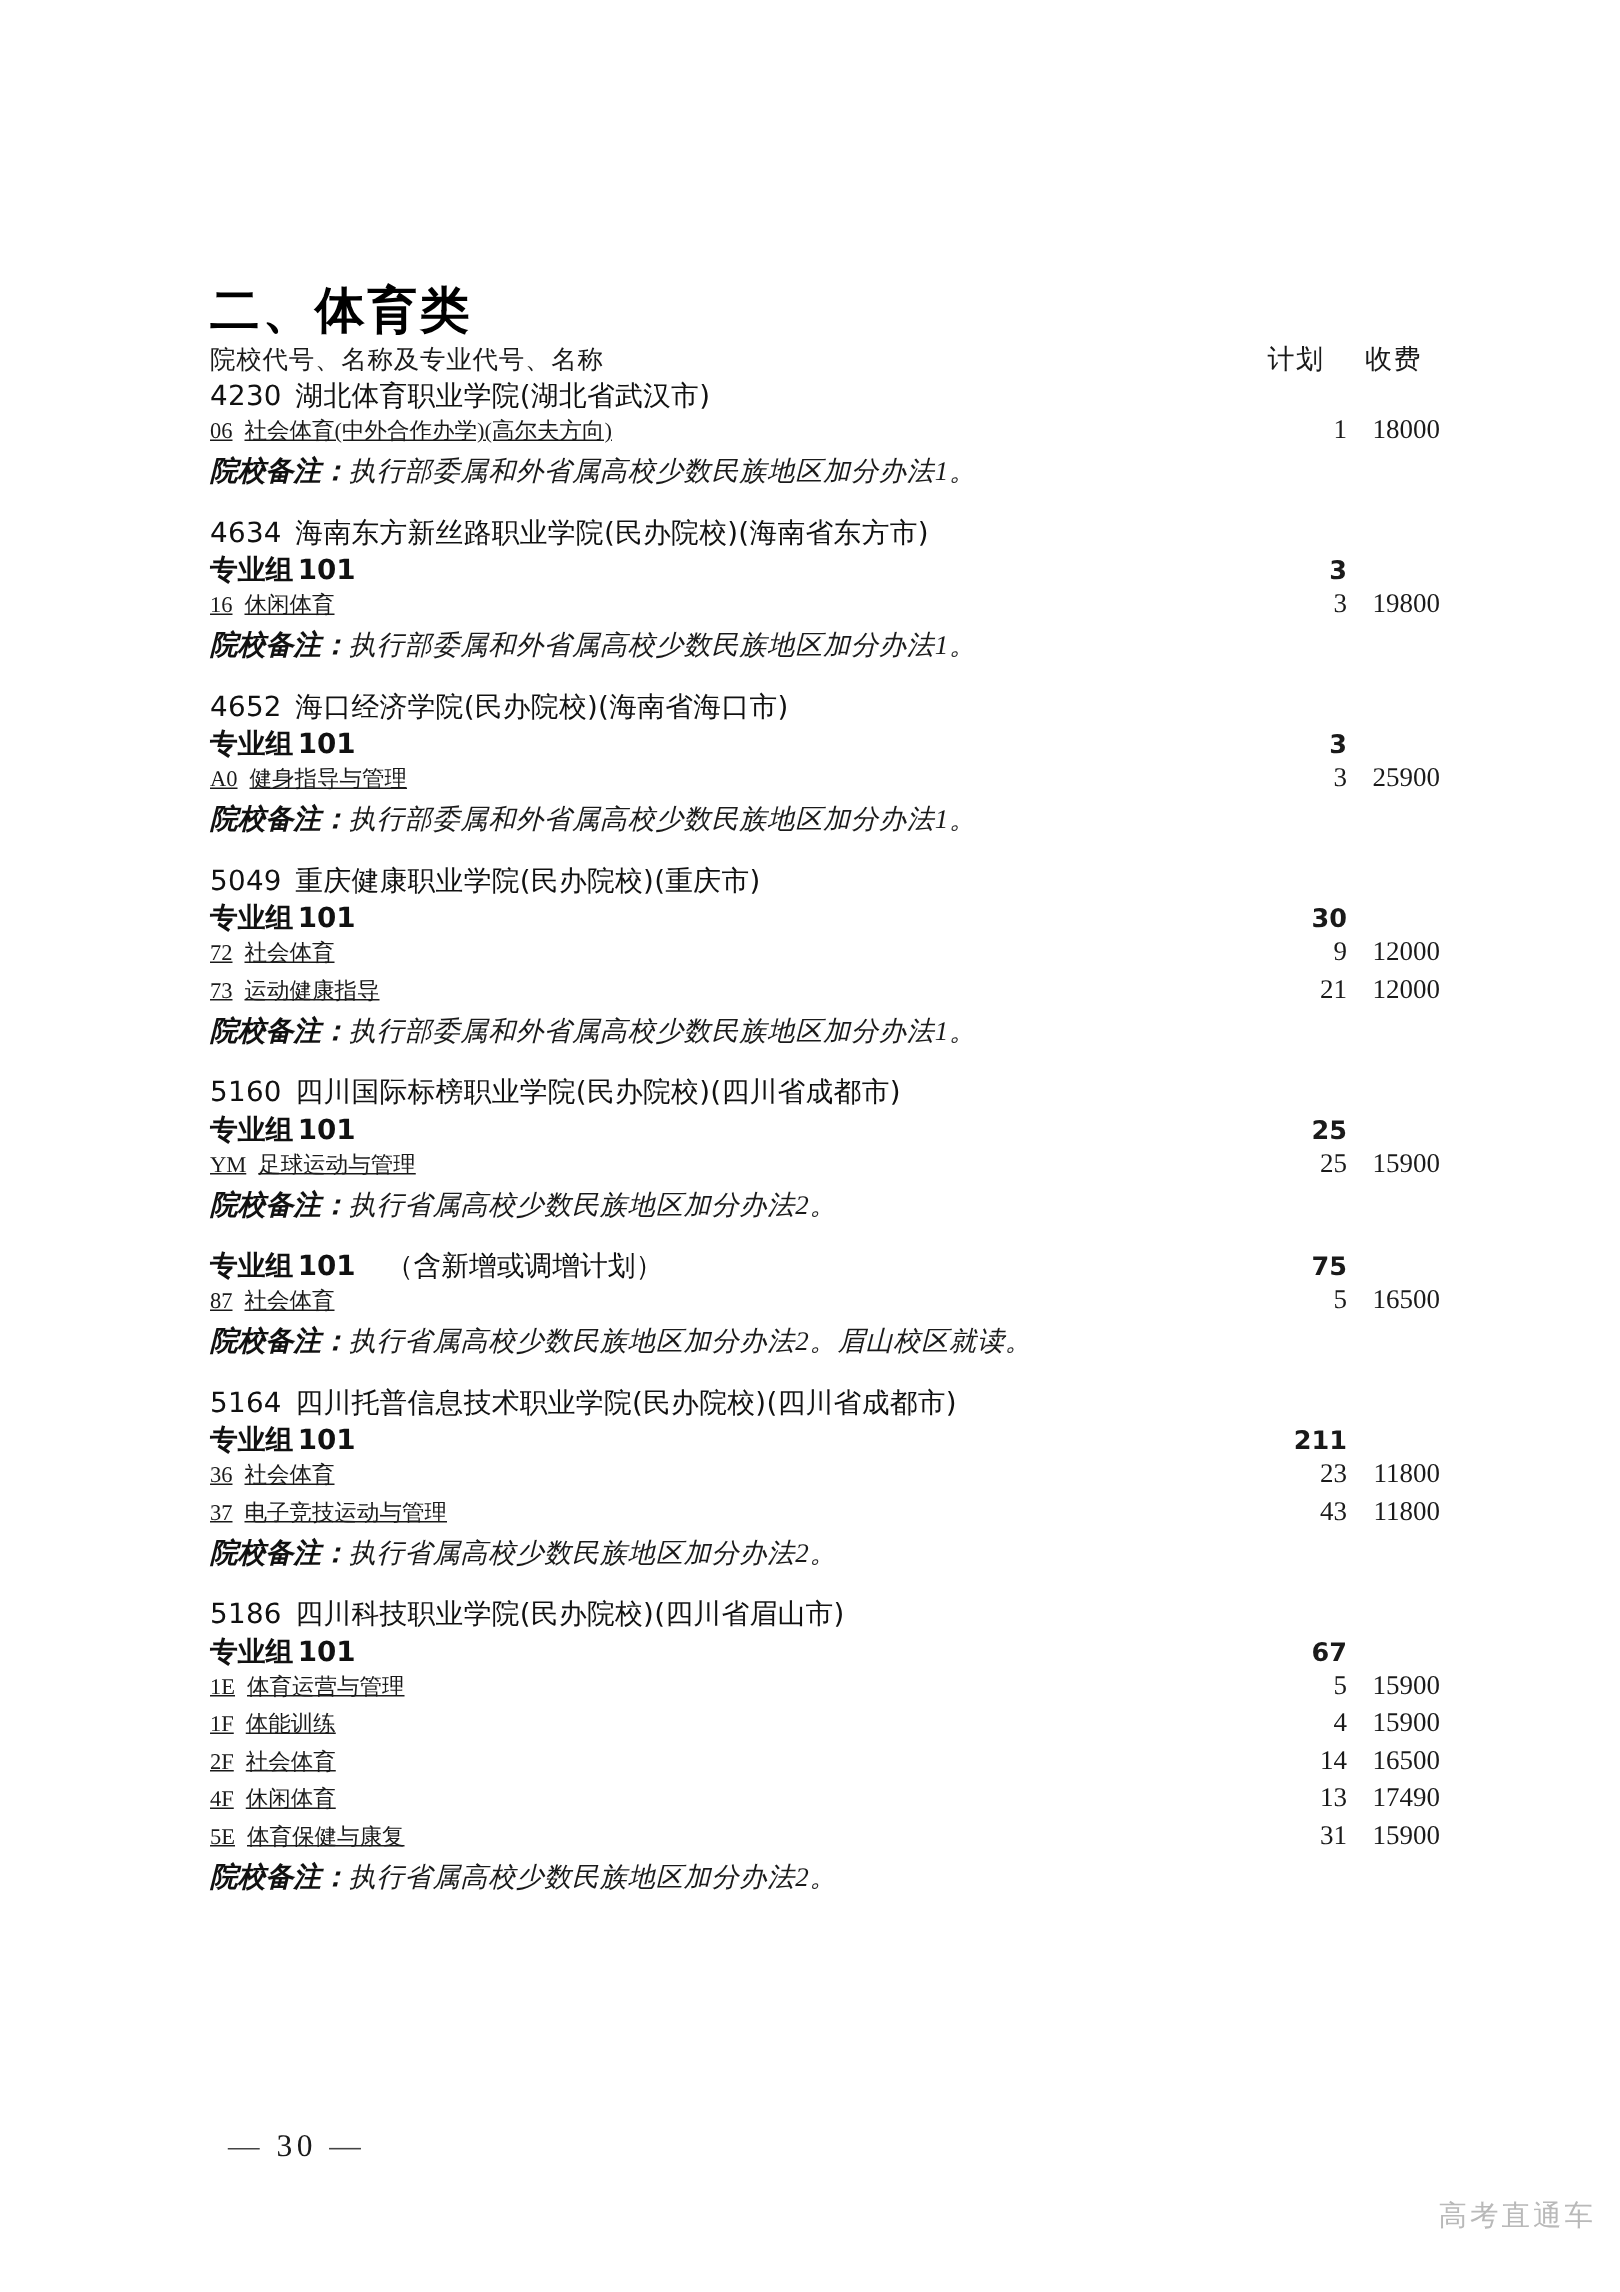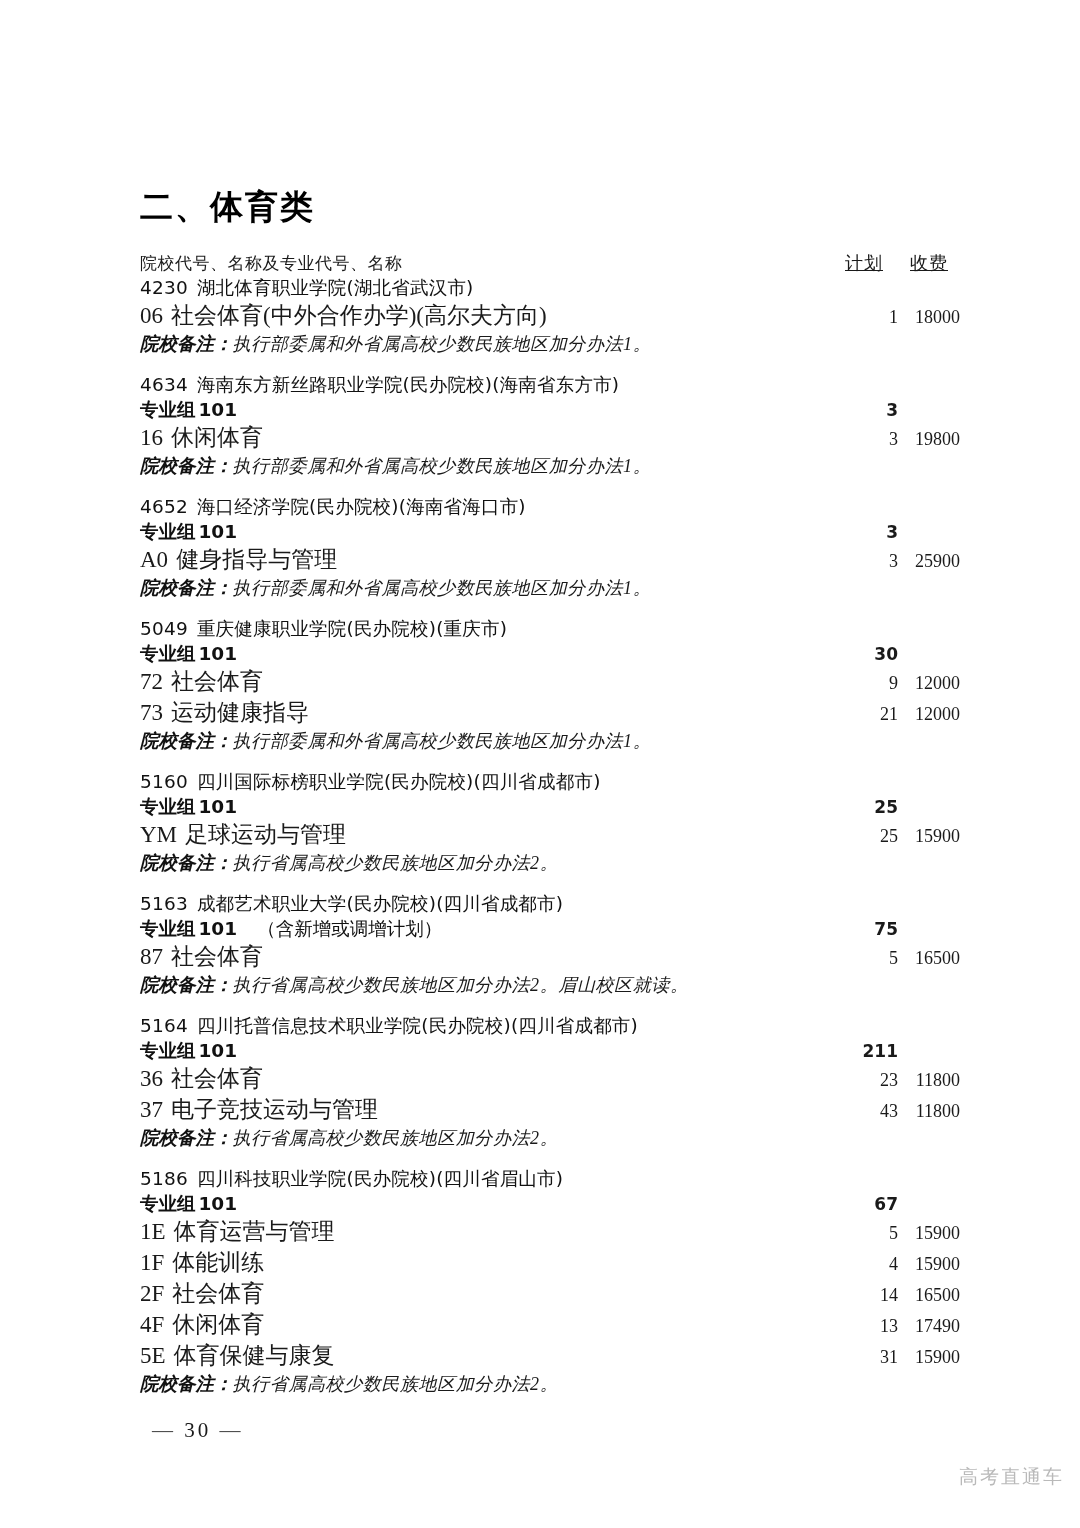--- a/index.html
+++ b/index.html
@@ -32,21 +32,21 @@
   }
 
   
   .section-title {
     font-family: "DejaVu Sans", "Liberation Sans", sans-serif;
     font-size: 33px;
     font-weight: bold;
     letter-spacing: 2px;
     color: #000;
     line-height: 1.25;
-    margin: 0 0 24px 0;
+    margin: 0 0 0 0;
   }
 
   
   table.plan {
     border-collapse: collapse;
     width: 820px;
     table-layout: fixed;
   }
   table.plan col.c-name { width: 690px; }
   table.plan col.c-plan { width: 68px; }
@@ -63,21 +63,20 @@
     font-size: 17px;
     font-weight: normal;
     color: #1a1a1a;
     padding-bottom: 20px;
     letter-spacing: 0.5px;
   }
   .col-head td.num,
   .col-head td.fee {
     text-align: center;
     letter-spacing: 1px;
-    text-decoration: underline;
   }
 
   
   tr.row { height: 25px; }
 
   td.num, td.fee {
     text-align: right;
     font-family: "Liberation Serif", "DejaVu Serif", serif;
     font-size: 18px;
     color: #1a1a1a;
@@ -104,23 +103,24 @@
   .group-line .gextra { font-weight: normal; margin-left: 20px; }
 
   td.num.total {
     font-family: "DejaVu Sans", "Liberation Sans", sans-serif;
     font-weight: bold;
     font-size: 17px;
   }
 
   .major-line {
     font-family: "Liberation Serif", "DejaVu Serif", serif;
-    font-size: 23px;
+    font-size: 15px;
     color: #1a1a1a;
     padding-left: 16px;
+    text-decoration: underline;
   }
   .major-line .mcode {
     font-family: "Liberation Serif", "DejaVu Serif", serif;
     margin-right: 8px;
   }
 
   .remark-line {
     font-size: 18px;
     padding-top: 2px;
   }
@@ -293,25 +293,20 @@
           </tr>
           <tr class="row">
             <td class="remark-line"><span class="rlabel">院校备注：</span><span class="rtext">执行省属高校少数民族地区加分办法2。</span></td>
             <td class="num"></td>
             <td class="fee"></td>
           </tr>
           <tr class="spacer-row">
             <td colspan="3"></td>
           </tr>
           <tr class="row">
-            <td class="school-line"><span class="code">5163</span><span>成都艺术职业大学(民办院校)(四川省成都市)</span></td>
-            <td class="num"></td>
-            <td class="fee"></td>
-          </tr>
-          <tr class="row">
             <td class="group-line"><span>专业组</span><span class="gcode">101</span><span class="gextra">（含新增或调增计划）</span></td>
             <td class="num total">75</td>
             <td class="fee"></td>
           </tr>
           <tr class="row">
             <td class="major-line"><span class="mcode">87</span><span>社会体育</span></td>
             <td class="num">5</td>
             <td class="fee">16500</td>
           </tr>
           <tr class="row">

